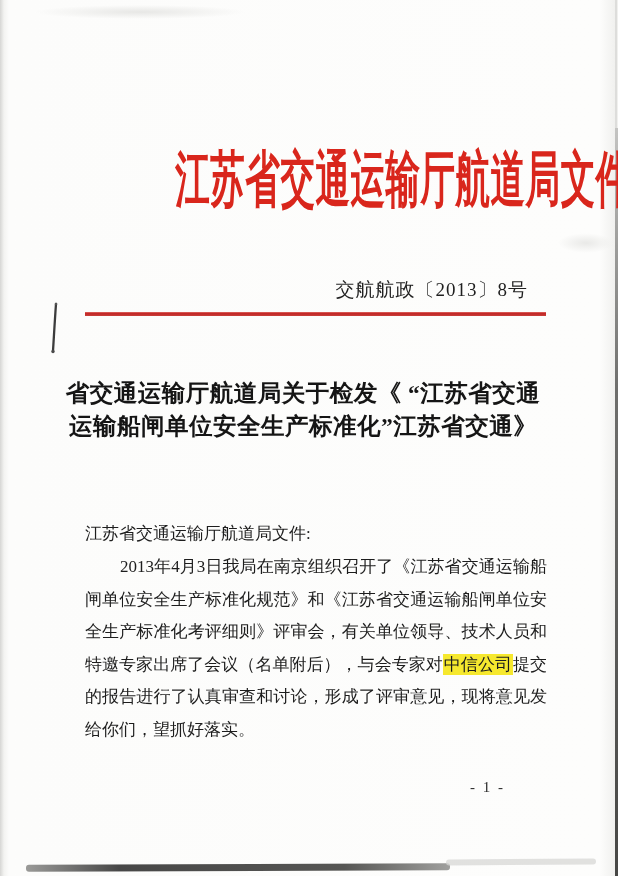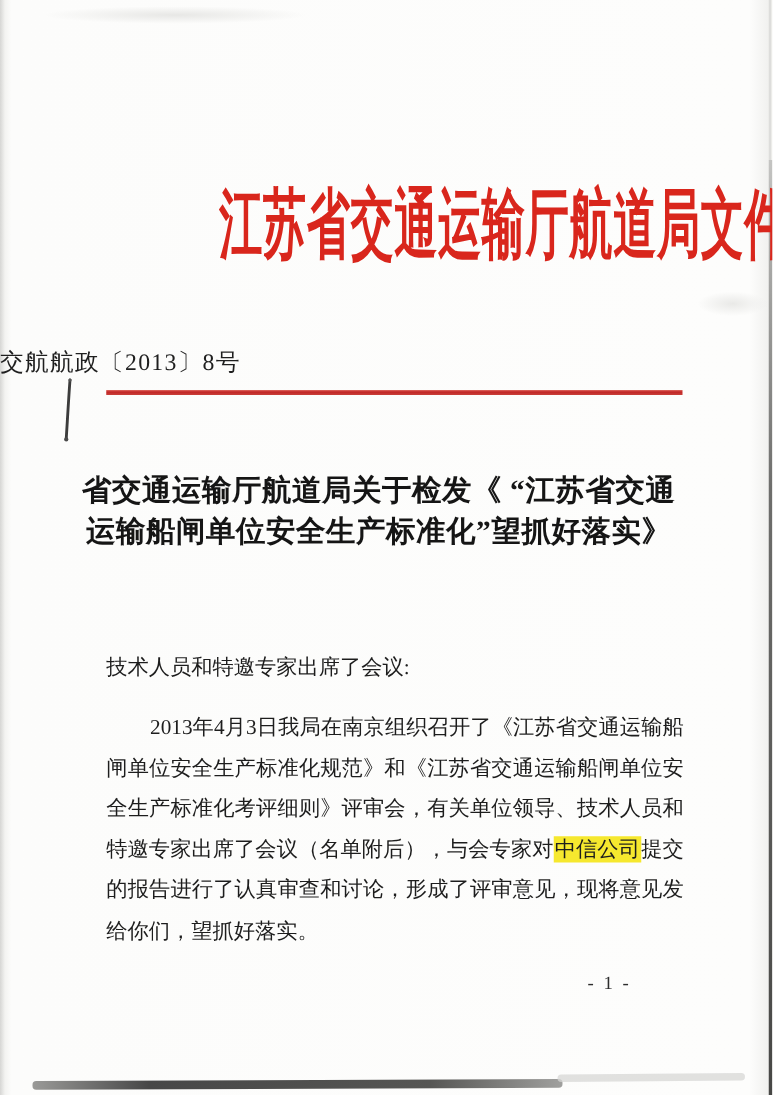--- a/index.html
+++ b/index.html
@@ -25,32 +25,32 @@
   .pen-mark{position:absolute;left:49px;top:301px;}
 
   .agency-title{position:absolute;left:0;top:139px;width:618px;text-align:center;white-space:nowrap;font-family:Liberation Serif, serif;}
   .agency-title span{
     display:inline-block;
     font-size:61px;font-weight:bold;
     color:var(--header-red,#d9261c);
     letter-spacing:1px;
     transform:scaleX(0.565);transform-origin:50% 50%;
   }
-  .doc-number{position:absolute;left:0;top:277px;width:528px;text-align:left;
+  .doc-number{position:absolute;left:0;top:277px;width:528px;text-align:right;
     box-sizing:border-box;
     font-size:19px;letter-spacing:1px;color:#1f1f1f;}
   .red-rule{position:absolute;left:85px;top:312px;width:461px;height:4px;
     background:linear-gradient(180deg,#e06a62,var(--rule-red,#c12525) 40%,#c8403a);}
 
   .notice-heading{position:absolute;left:0;top:377px;width:606px;text-align:center;
     font-size:23.5px;font-weight:bold;color:#151515;line-height:33px;letter-spacing:.5px;}
 
   .body-block{position:absolute;left:85px;top:518px;width:462px;color:#1d1d1d;font-size:17px;}
   .salutation{line-height:32px;}
-  .paragraph{margin-top:16px;line-height:32.5px;text-align:justify;text-indent:35px;}
+  .paragraph{margin-top:1px;line-height:32.5px;text-align:justify;text-indent:35px;}
   .hl{background:var(--highlight-yellow,#f6e82e);padding:1px 1px;}
 
   .page-number{position:absolute;left:470px;top:779px;font-size:15px;color:#2d2d2d;letter-spacing:2px;}
 </style>
 </head>
 <body>
 
 <div class="page">
 
   <div class="right-edge-top"></div>
@@ -66,23 +66,23 @@
   <div class="agency-title">
     <span>江苏省交通运输厅航道局文件</span>
   </div>
 
   <div class="doc-number">交航航政〔2013〕8号</div>
 
   <div class="red-rule"></div>
 
   <div class="notice-heading">
     <div>省交通运输厅航道局关于检发《 “江苏省交通</div>
-    <div>运输船闸单位安全生产标准化”望抓好落实》</div>
+    <div>运输船闸单位安全生产标准化”江苏省交通》</div>
   </div>
 
   <div class="body-block">
-    <div class="salutation">技术人员和特邀专家出席了会议:</div>
+    <div class="salutation">江苏省交通运输厅航道局文件:</div>
     <div class="paragraph"><span>2013年4月3日我局在南京组织召开了《江苏省交通运输船闸单位安全生产标准化规范》和《江苏省交通运输船闸单位安全生产标准化考评细则》评审会，有关单位领导、技术人员和特邀专家出席了会议（名单附后），与会专家对</span><span class="hl">中信公司</span><span>提交的报告进行了认真审查和讨论，形成了评审意见，现将意见发给你们，望抓好落实。</span></div>
   </div>
 
   <div class="page-number">- 1 -</div>
 
 </div>
 
 </body></html>

